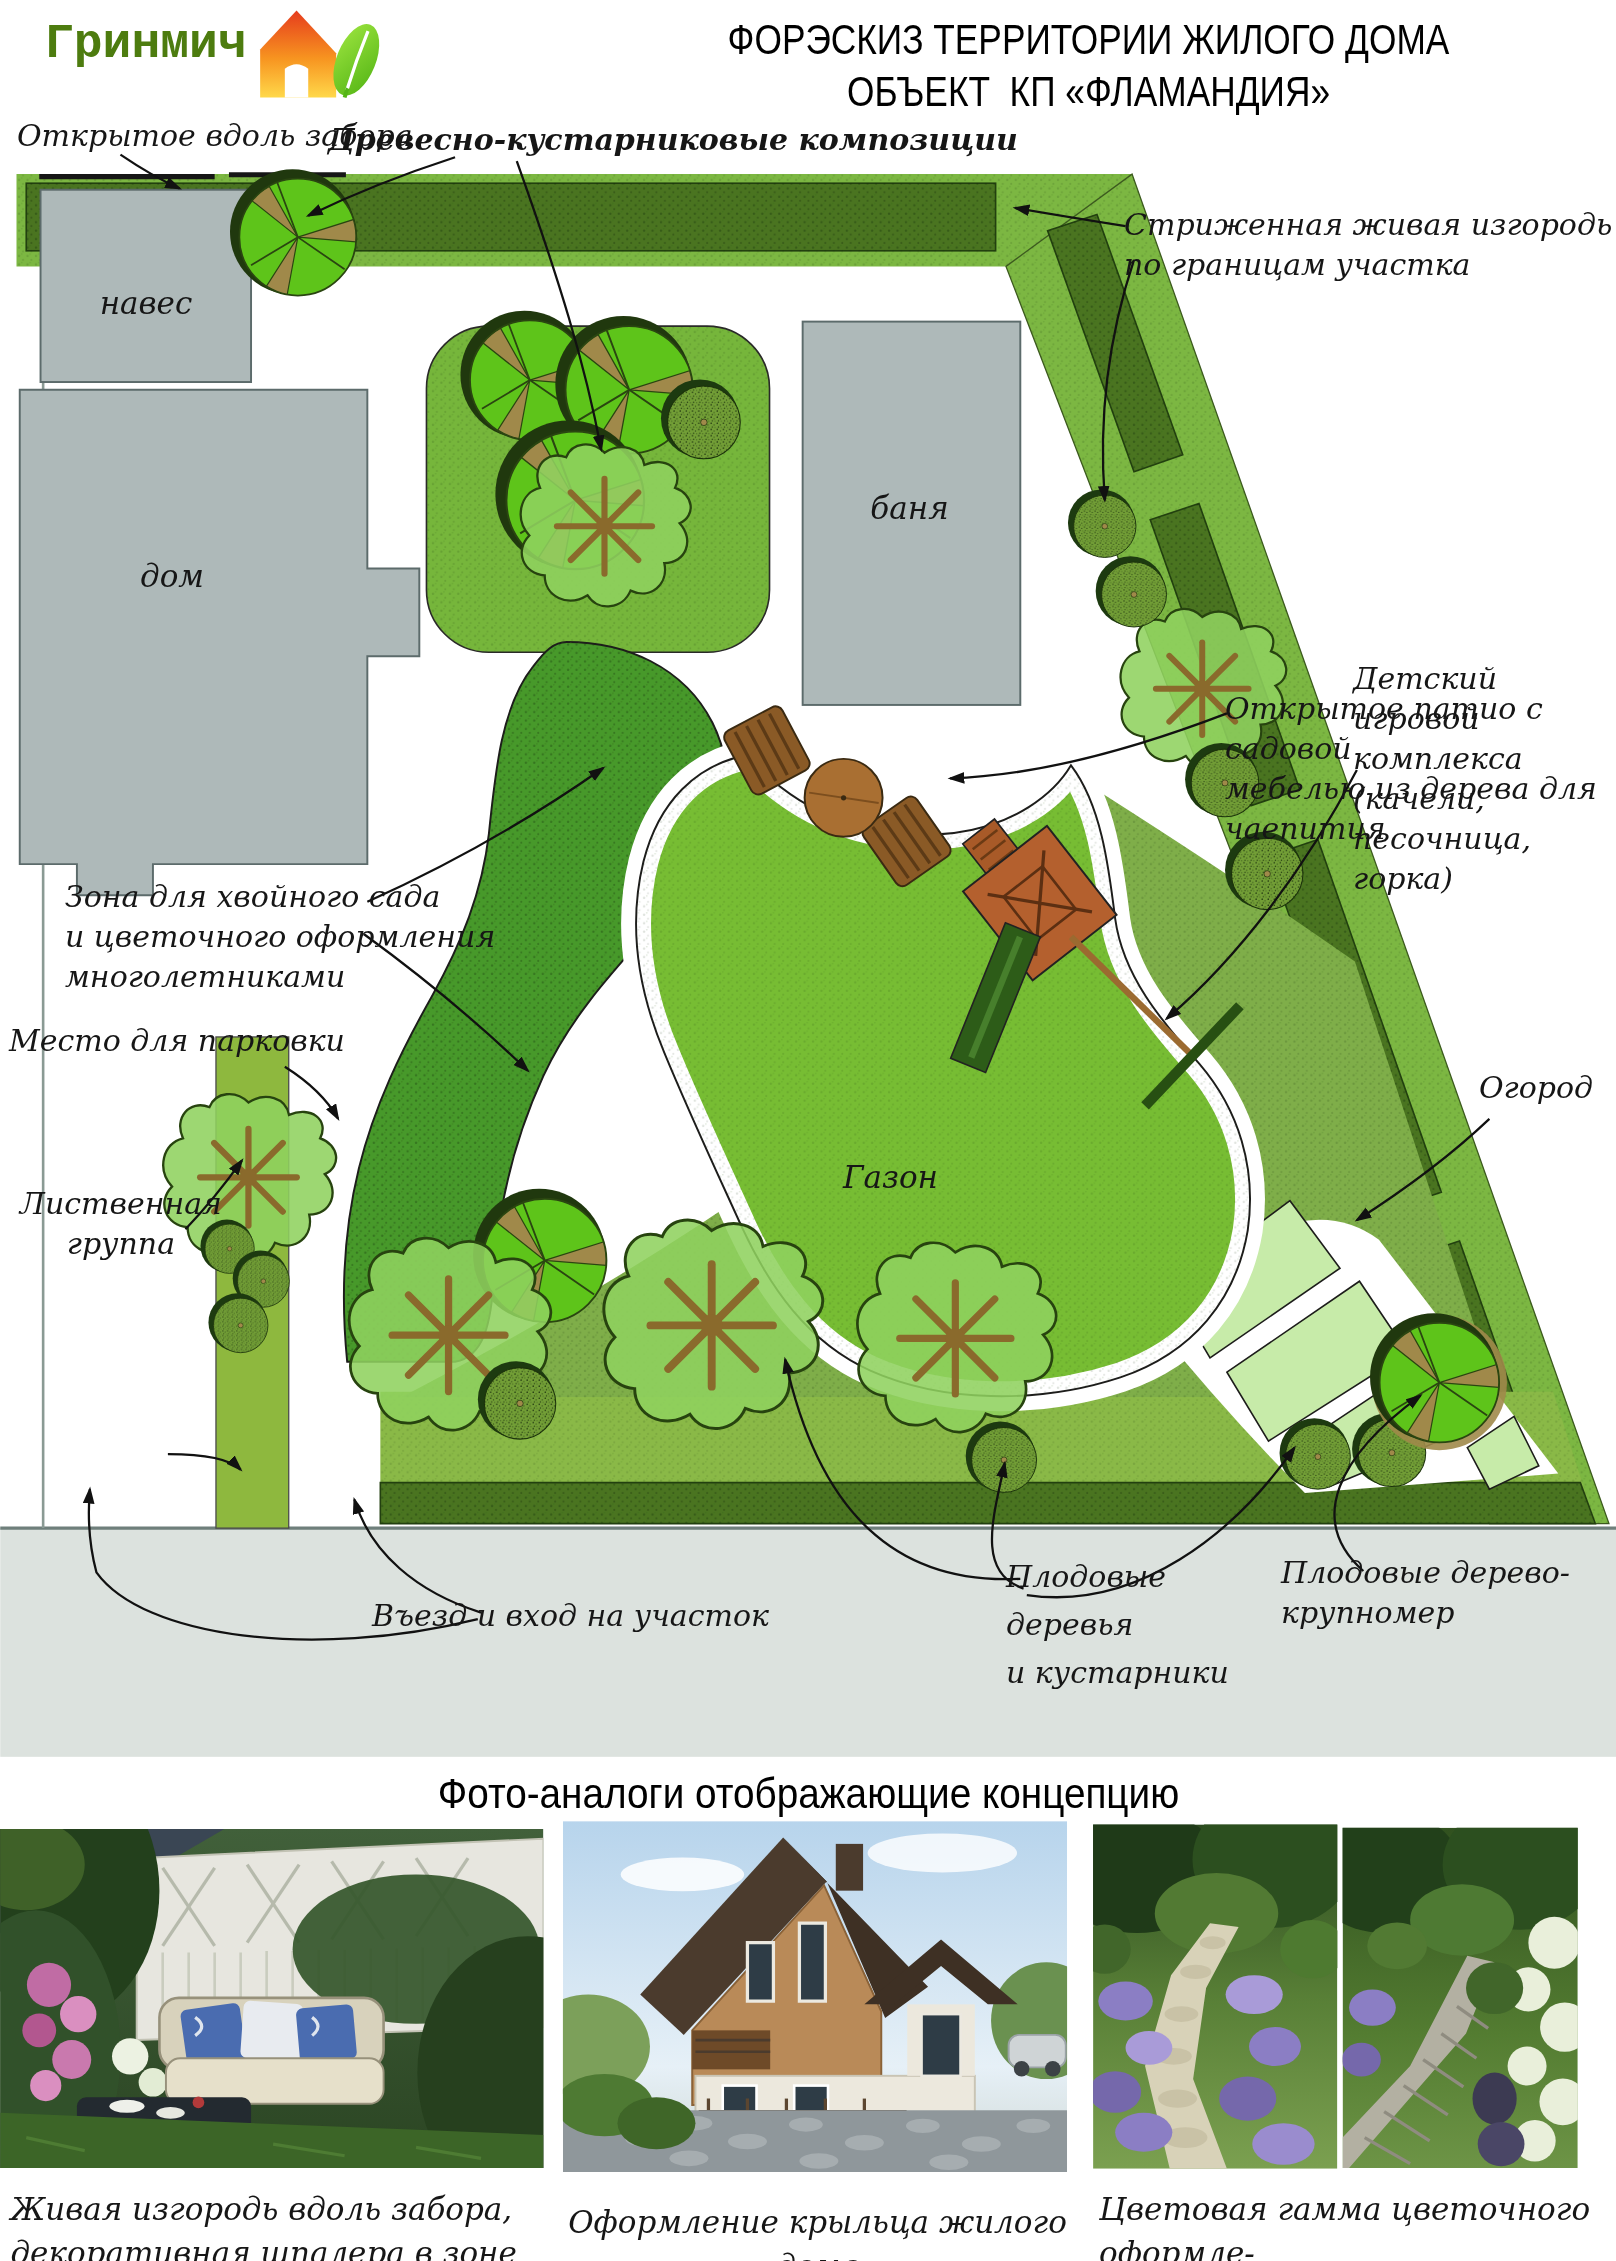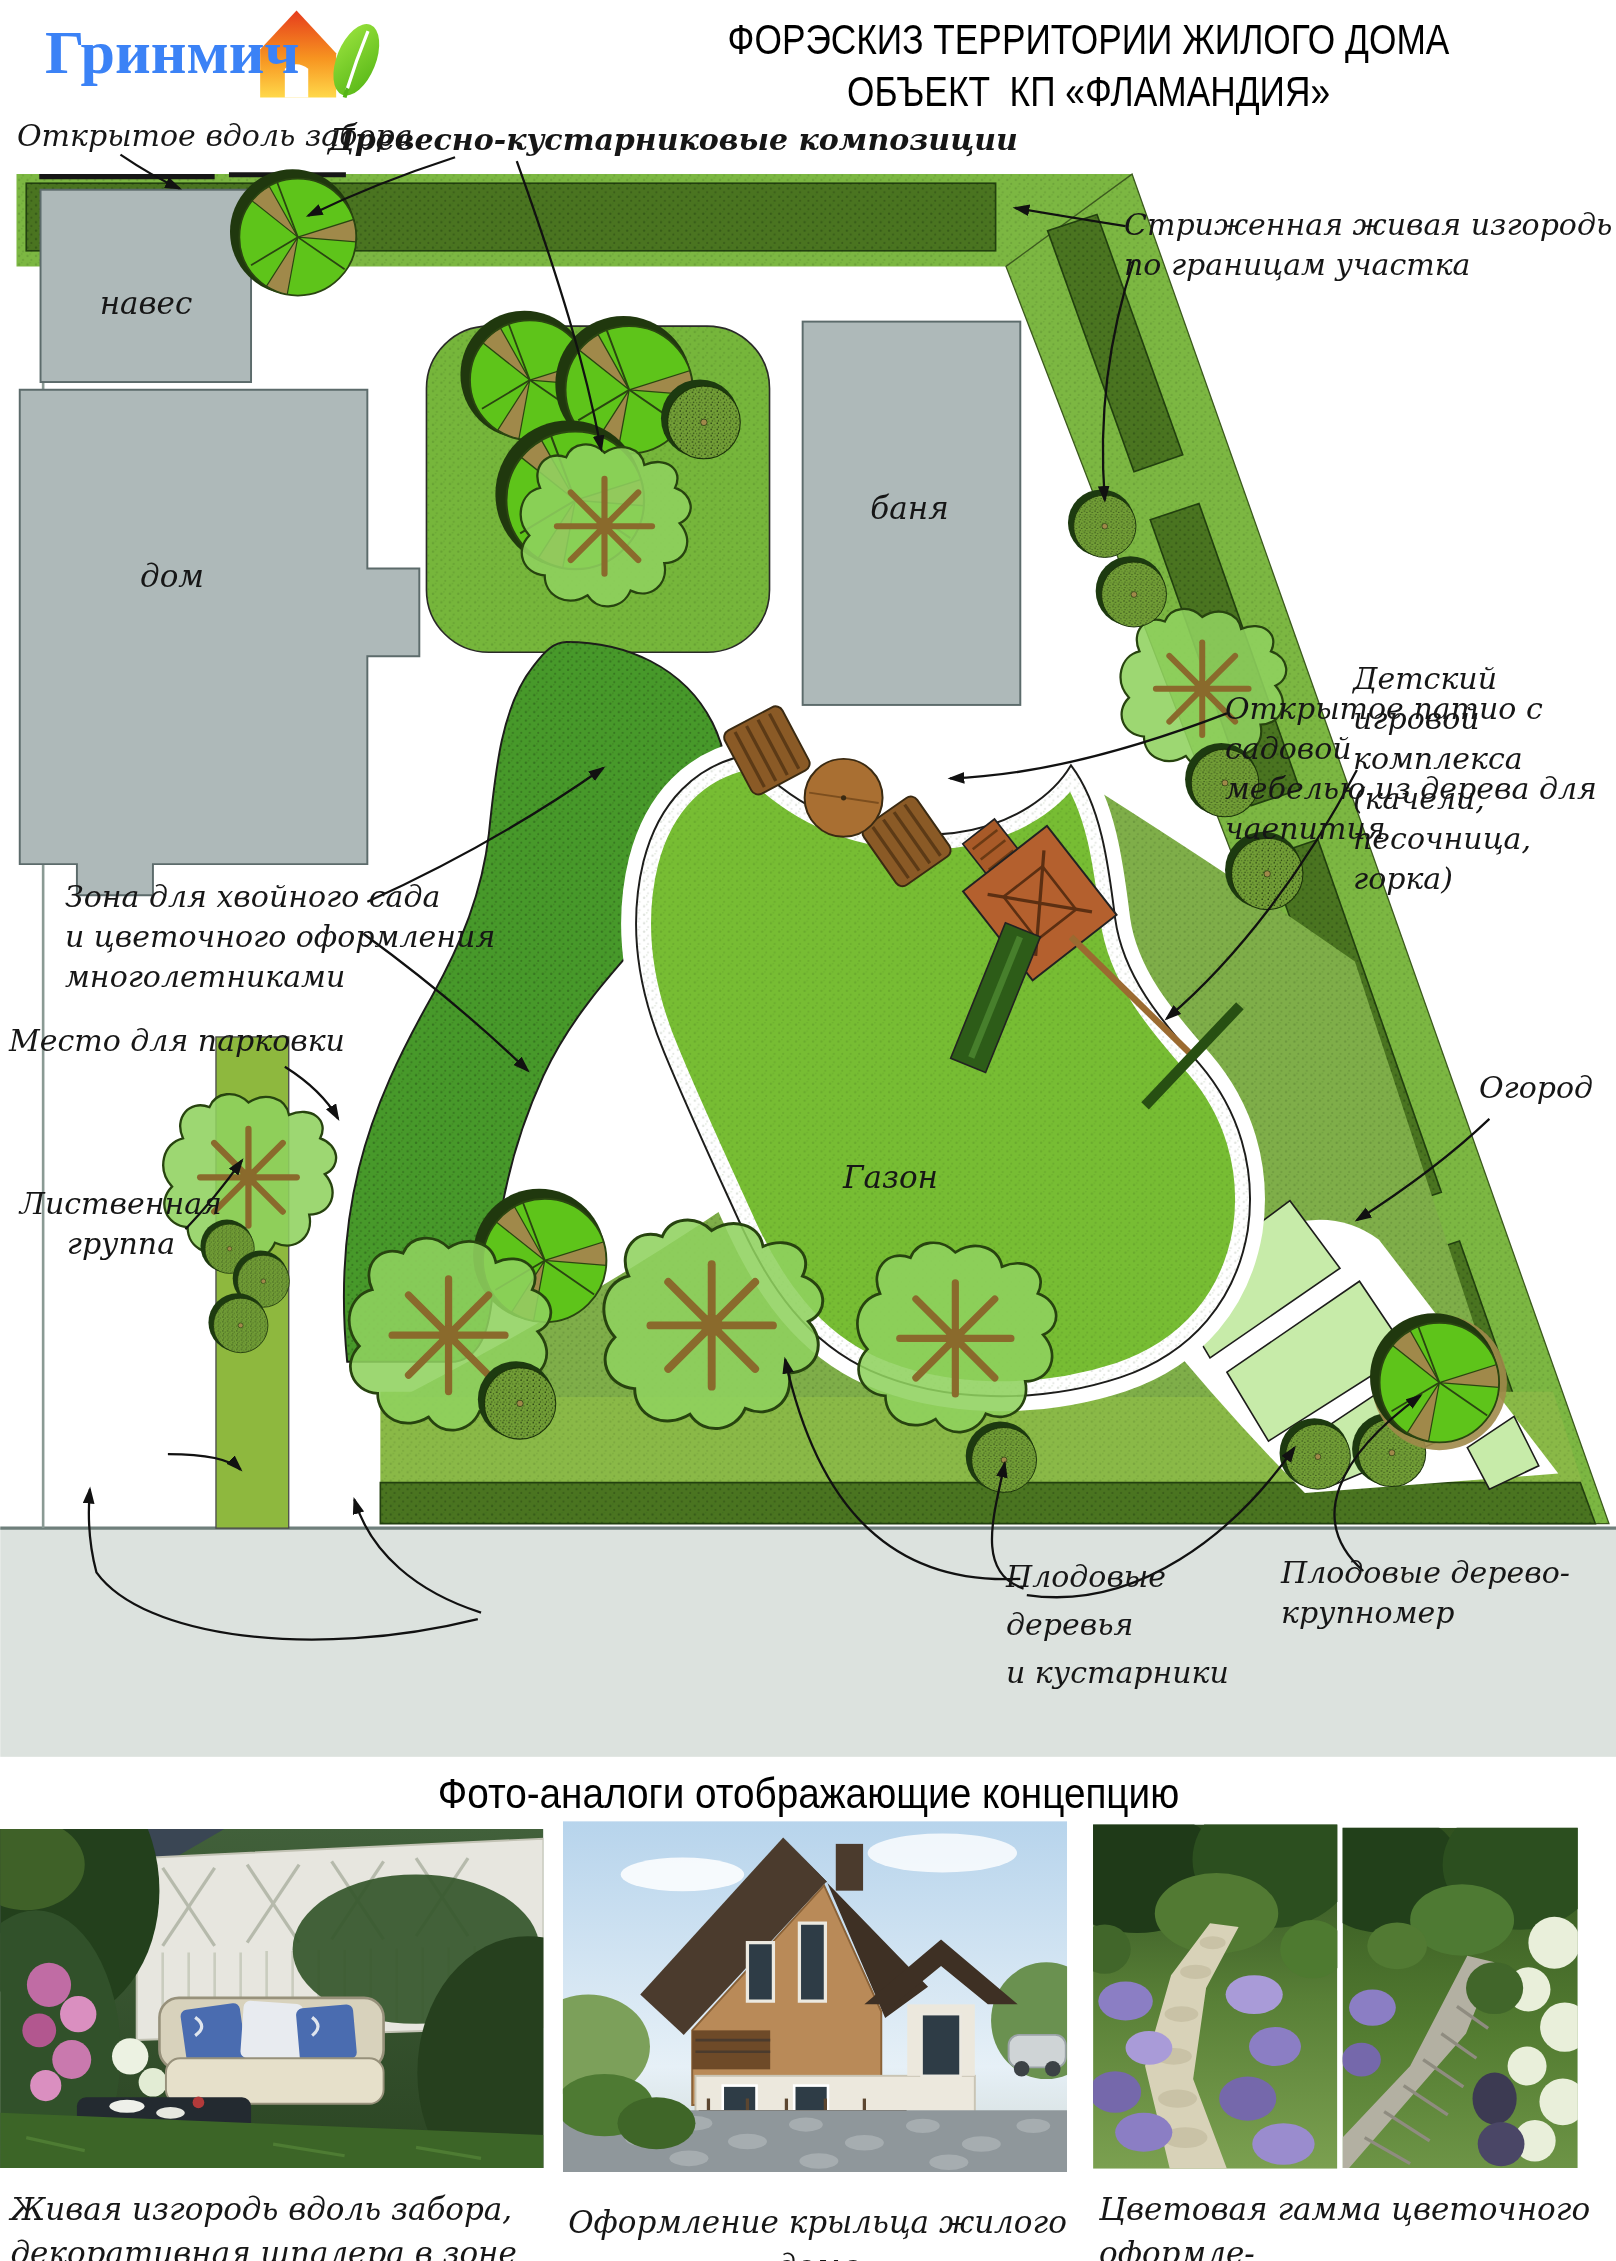--- a/index.html
+++ b/index.html
@@ -1,20 +1,20 @@
 <!DOCTYPE html>
 <html style="font-size:10.4px"><head>
 <meta charset="utf-8">
 <style>
   html,body{margin:0;padding:0;background:#ffffff;}
   .page{position:relative;width:1617px;height:2261px;background:#fff;overflow:hidden;
         font-family:"DejaVu Serif",serif;}
   .layer{position:absolute;left:0;top:0;z-index:1;}
   .txt{position:absolute;z-index:3;color:#161616;}
-  .logo-text{font-family:Liberation Serif, serif;font-weight:bold;font-size:62px;color:#3b82f6;}
+  .logo-text{font-family:Liberation Mono, monospace;font-weight:bold;font-size:48px;color:#4d7c0f;}
   .title{font-family:"Liberation Sans","DejaVu Sans",sans-serif;font-size:42px;line-height:52px;
          color:#000;text-align:center;white-space:pre;transform:scaleX(.84);transform-origin:center top;}
   .anno{font:italic 30px "DejaVu Serif",serif;white-space:pre-line;line-height:40px;}
   .area-label{font:italic 31px "DejaVu Serif",serif;text-align:center;}
   .section-title{font-family:"Liberation Sans","DejaVu Sans",sans-serif;font-size:43px;color:#000;
                  text-align:center;transform:scaleX(.9);transform-origin:center top;}
   .caption{font:italic 31px "DejaVu Serif",serif;line-height:44px;white-space:pre-line;}
 </style>
 </head>
 <body>
@@ -518,20 +518,21 @@
 мебелью из дерева для чаепития</div>
 <div class="txt anno" style="left:1353px;top:659px;">Детский игровой
 комплекса (качели,
 песочница, горка)</div>
 <div class="txt anno" style="left:65px;top:877px;">Зона для хвойного сада
 и цветочного оформления
 многолетниками</div>
 <div class="txt anno" style="left:9px;top:1021px;">Место для парковки</div>
 <div class="txt anno" style="left:3.9px;top:1184px;width:234px;text-align:center;">Лиственная
 группа</div>
+<div class="txt anno" style="left:372px;top:1596px;">Въезд и вход на участок</div>
 <div class="txt anno" style="left:1006px;top:1553px;width:260px;text-align:left;line-height:48px;">Плодовые деревья
 и кустарники</div>
 <div class="txt anno" style="left:1281px;top:1553px;">Плодовые дерево-крупномер</div>
 <div class="txt anno" style="left:1479px;top:1068px;">Огород</div>
 
 <div class="txt area-label" style="left:78px;top:285px;width:136px;font-style:italic;">навес</div>
 <div class="txt area-label" style="left:104px;top:558px;width:136px;">дом</div>
 <div class="txt area-label" style="left:838px;top:490px;width:143px;">баня</div>
 <div class="txt area-label" style="left:819px;top:1159px;width:143px;">Газон</div>
 

